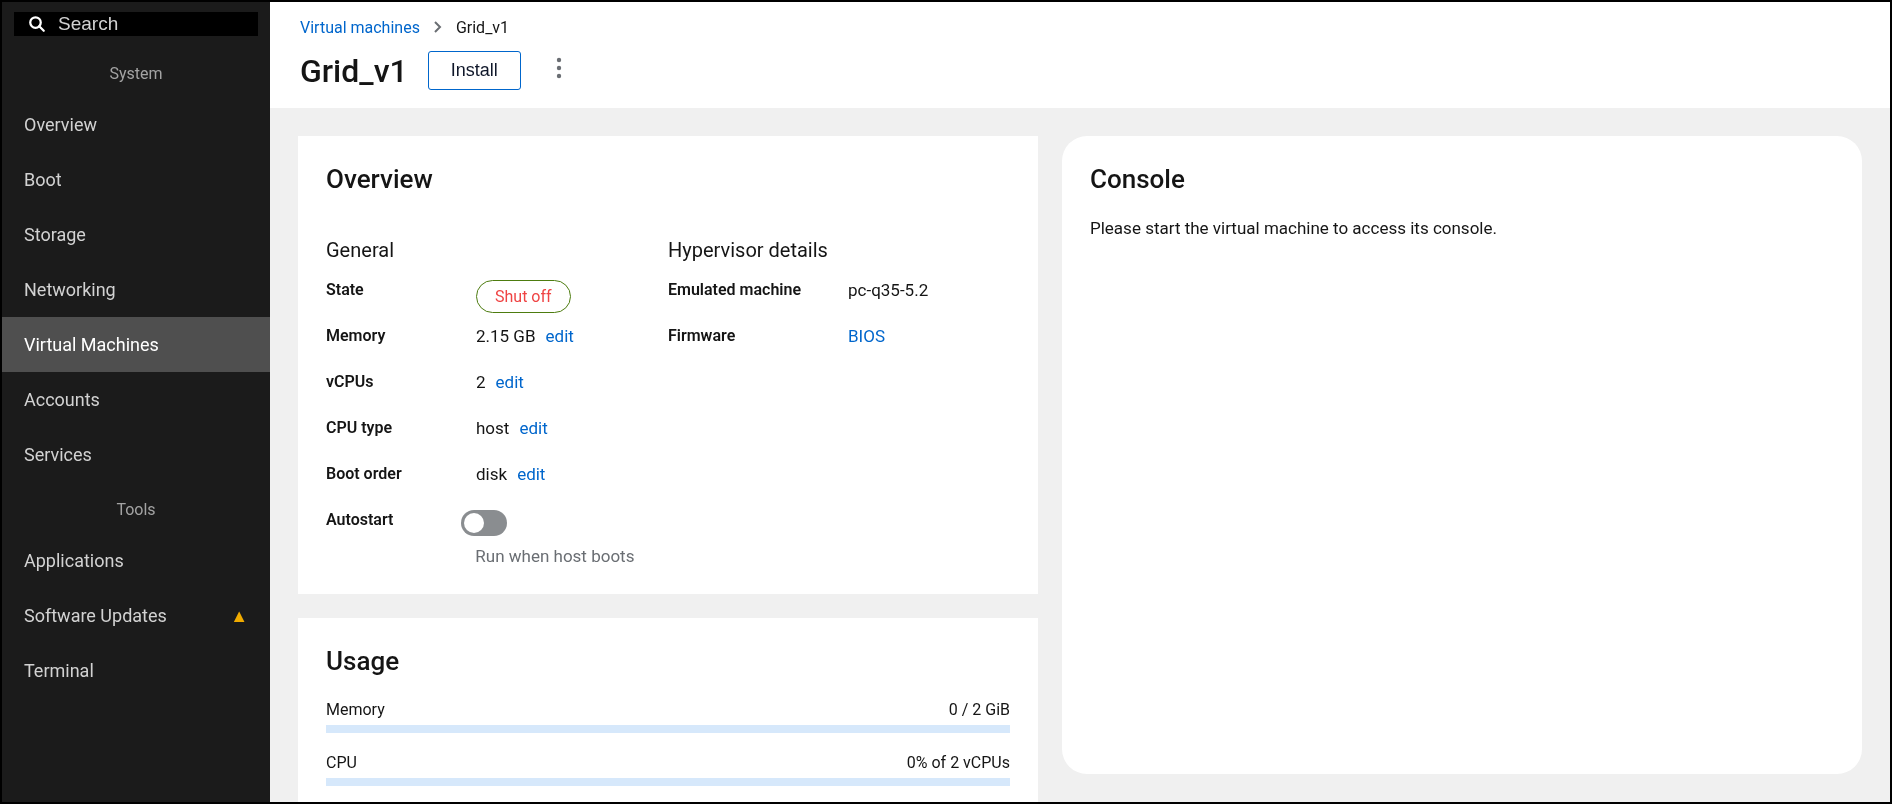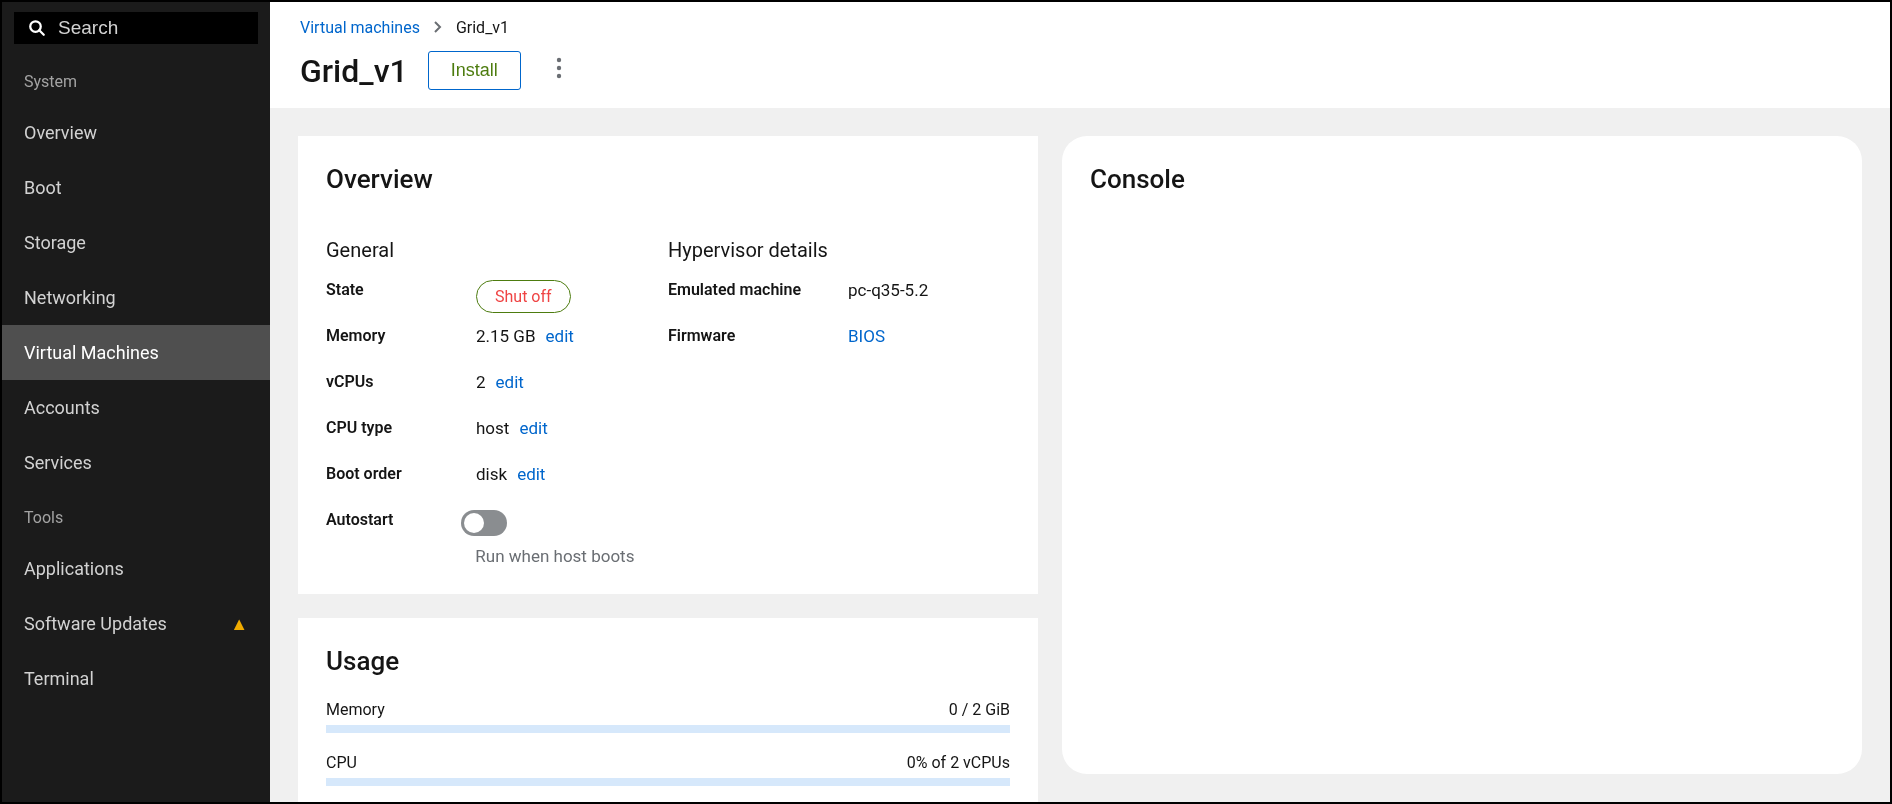--- a/index.html
+++ b/index.html
@@ -23,41 +23,42 @@
     color: #d2d2d2;
     display: flex;
     flex-direction: column;
     flex-shrink: 0;
   }
   .search-wrap {
     padding: 10px 12px;
   }
   .search-box {
     background: #000;
-    height: 32px;
+    height: 24px;
     display: flex;
     align-items: center;
     padding: 0 14px;
     gap: 12px;
   }
   .search-box input {
     background: transparent;
     border: none;
     outline: none;
     color: #fff;
     font-size: 19px;
     width: 100%;
   }
   .search-box input::placeholder { color: #d2d2d2; }
   .search-icon svg { display: block; }
 
   .nav-group-label {
     font-size: 16px;
     color: #a3a3a3;
     padding: 18px 22px 14px 22px;
+    text-align: center;
   }
   .nav-item {
     display: flex;
     align-items: center;
     justify-content: space-between;
     padding: 0 22px;
     height: 55px;
     font-size: 18px;
     color: #d2d2d2;
     cursor: pointer;
@@ -90,21 +91,21 @@
     display: flex;
     align-items: center;
     gap: 20px;
   }
   .titlebar h1 {
     font-size: 32px;
     font-weight: 500;
   }
   .btn-outline {
     border: 1px solid #0066cc;
-    color: #4d7c0f;
+    color: #0f172a;
     background: #fff;
     padding: 8px 22px;
     font-size: 18px;
     border-radius: 3px;
     cursor: pointer;
   }
   .kebab {
     width: 36px;
     height: 36px;
     display: flex;
@@ -389,16 +390,17 @@
           </div>
           <div class="bar"></div>
         </div>
       </section>
 
     </div>
 
     <div class="col-right">
       <section class="card" style="height:100%;border-radius:25px;">
         <h2>Console</h2>
+        <p class="console-text">Please start the virtual machine to access its console.</p>
       </section>
     </div>
   </div>
 </main>
 
 </body></html>

